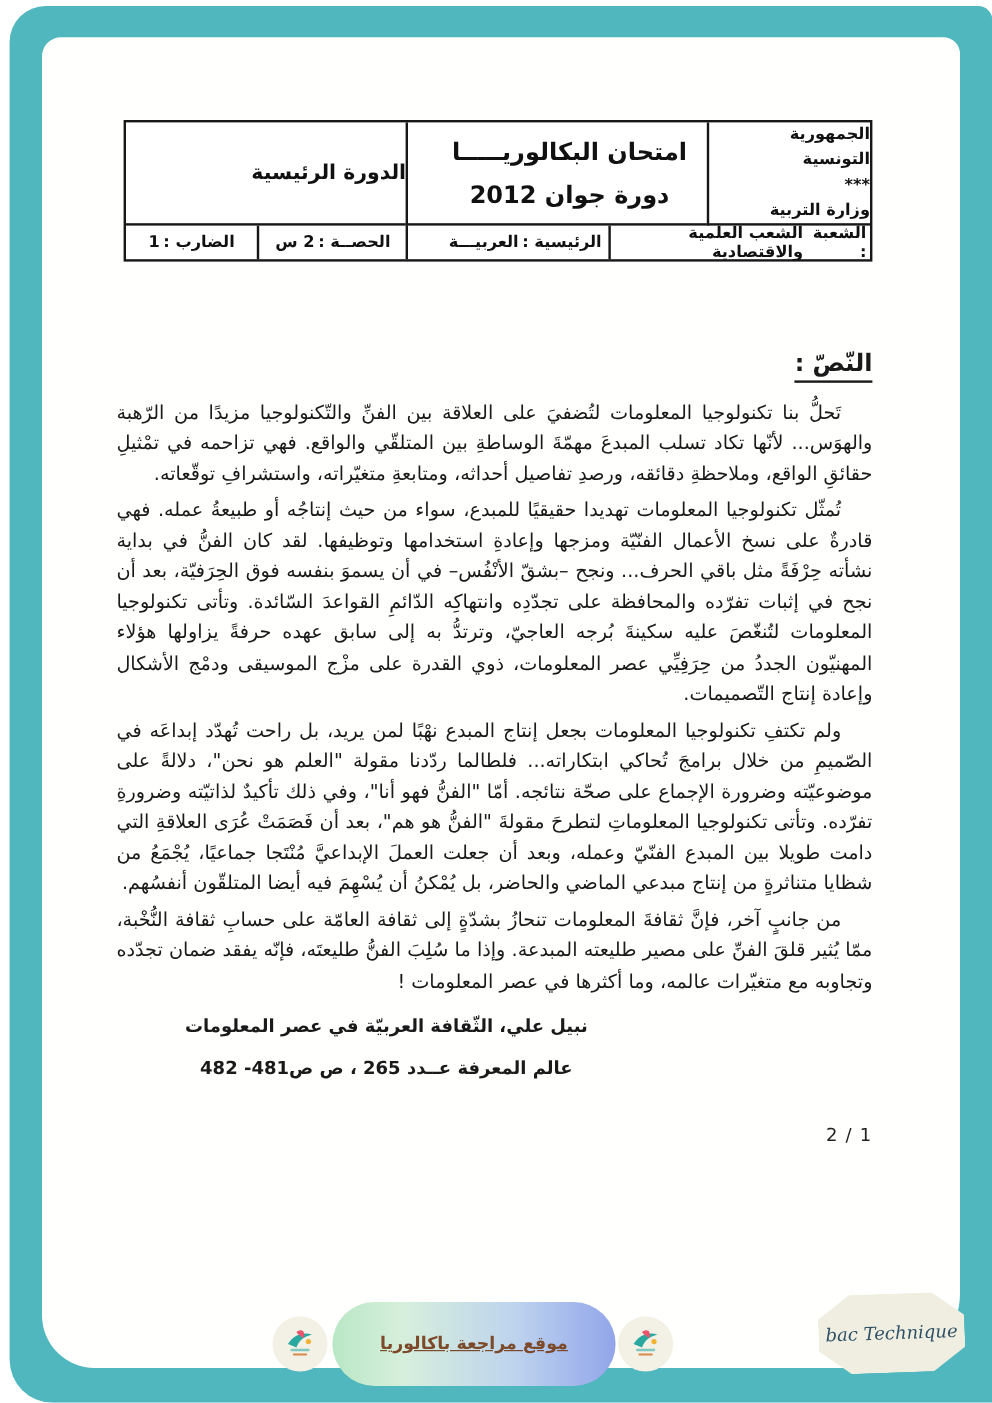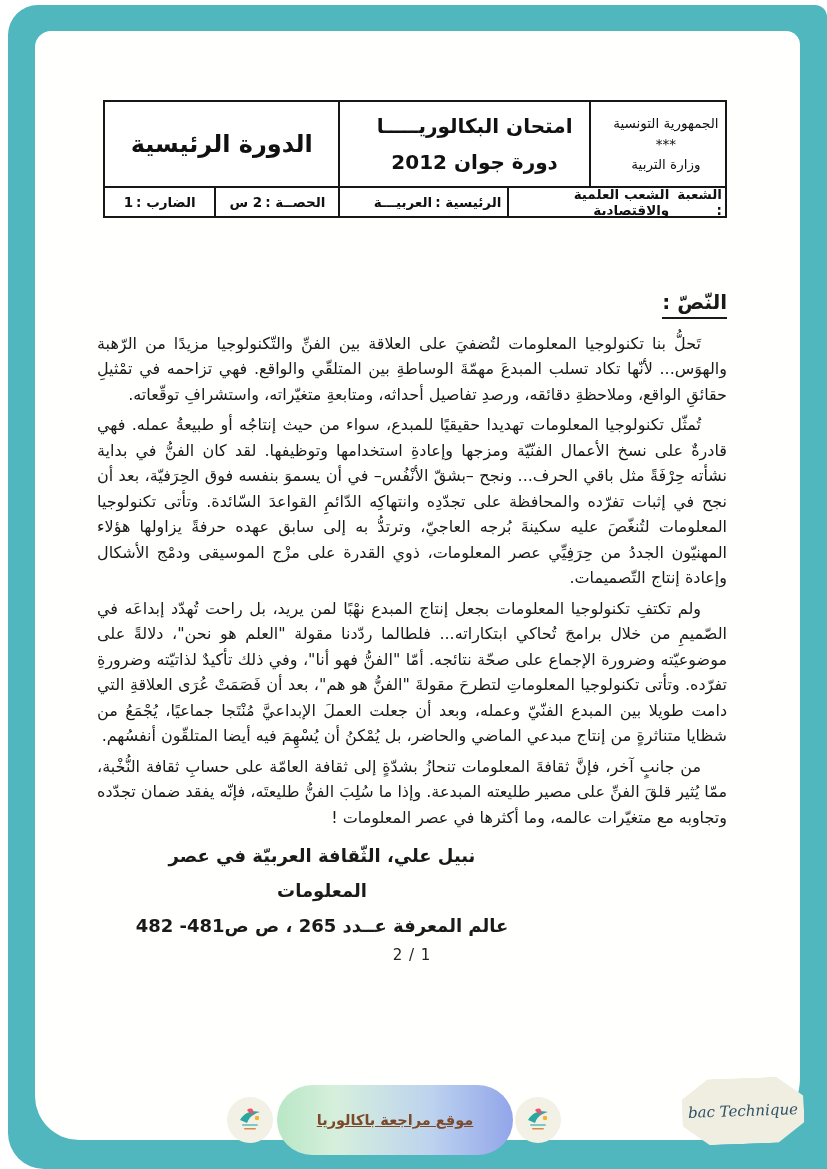--- a/index.html
+++ b/index.html
@@ -15,42 +15,42 @@
 
   
   .header-table { position:absolute; left:103px; top:100px; width:624px;
                   direction:rtl; border:2px solid #171717; background:#fff;
                   box-sizing:border-box; color:#111; }
   .ht-row { display:flex; }
   .ht-row .cell { box-sizing:border-box; }
   .ht-row .cell:not(:last-child) { border-left:2px solid #171717; }
   .ht-row1 .cell { height:86px; border-bottom:2px solid #171717; }
   .ht-row2 .cell { height:28px; display:flex; align-items:center; font-size:13.5px; }
-  .cell-republic { width:137px; display:flex; flex-direction:column; align-items:center;
-                   justify-content:center; font-size:13.5px; font-weight:normal; line-height:1.55;padding-left:16px; }
+  .cell-republic { width:137px; display:flex; flex-direction:column; align-items:flex-start;
+                   justify-content:center; font-size:13.5px; font-weight:bold; line-height:1.55;padding-left:16px; }
   .cell-exam { width:252px; display:flex; flex-direction:column; align-items:center;
                justify-content:space-evenly; font-weight:bold; font-size:20px;padding-left:20px; }
-  .cell-main { width:235px; display:flex; align-items:center; justify-content:center;
-               font-weight:bold; font-size:24px; }
+  .cell-main { width:235px; display:flex; align-items:center; justify-content:flex-start;
+               font-weight:bold; font-size:17px; }
   .cell-section { width:219px; padding-right:3px; }
   .cell-subject { width:170px; padding-right:6px; }
   .cell-duration { width:125px; justify-content:center; }
   .cell-coeff { width:110px; justify-content:center; }
   .lbl { font-weight:bold; }
   .val { font-weight:600; margin-right:3px; }
 
   
   .content { position:absolute; left:97px; top:290px; width:630px; direction:rtl;
              text-align:justify; color:#1a1a1a; font-size:16px; line-height:25.5px; }
   .text-title { display:inline-block; font-weight:bold; font-size:20px;
                 border-bottom:2px solid #1a1a1a; padding-bottom:1px; margin-bottom:12px;margin-left:12px; }
   .body-par { margin:0 0 5px; text-indent:26px; }
   .attribution { width:380px; margin:8px auto 0 35px; text-align:center;
-                 font-weight:bold; font-size:18px; line-height:35px; }
-  .page-num { text-align:center; font-size:15px;
+                 font-weight:bold; font-size:15px; line-height:35px; }
+  .page-num { text-align:right; margin-top:26px; font-size:15px;
               letter-spacing:1px; direction:ltr; color:#222; }
 
   
   .wm-pill { position:absolute; left:277px; top:1085px; width:236px; height:70px;
              border-radius:35px; display:flex; flex-direction:column; align-items:center;
              justify-content:center; gap:20px;
              background:linear-gradient(90deg,#b9e7c5 0%,#d6efdc 25%,#bdd3ee 65%,#92a5ea 100%); }
   .wm-ar  { color:#7c4a2a; font-weight:bold; font-size:14.5px; text-decoration:underline;
             direction:rtl; }
   .wm-url { color:#6e3b20; font-weight:bold; font-size:18.5px; text-decoration:underline;

